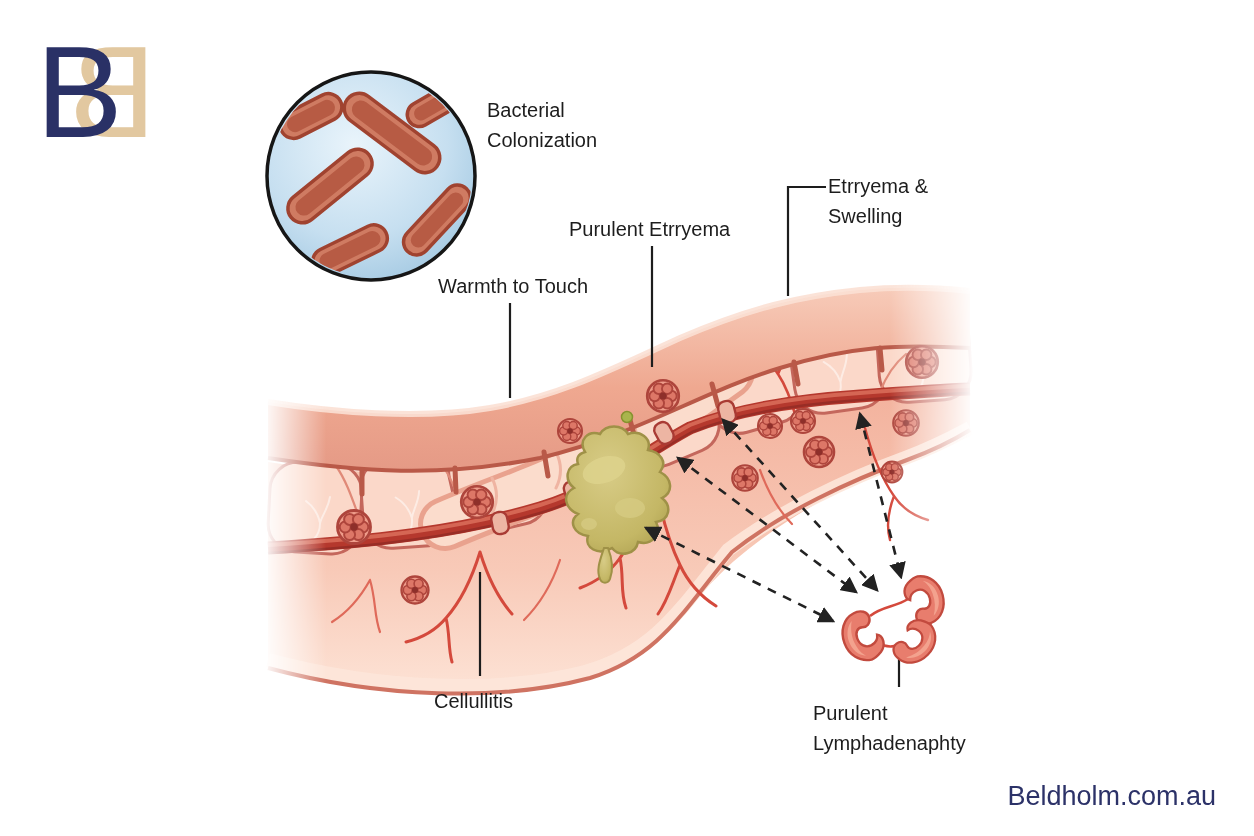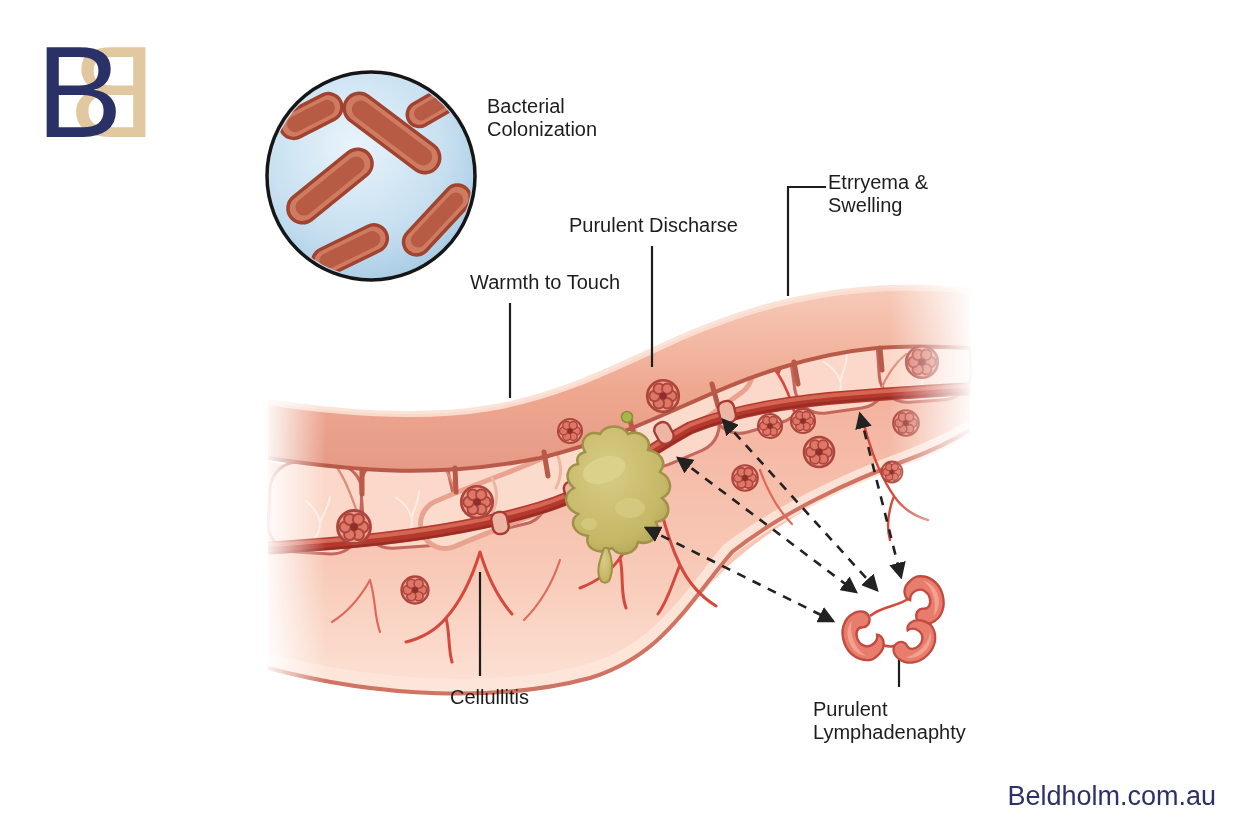--- a/index.html
+++ b/index.html
@@ -1,19 +1,19 @@
 <!DOCTYPE html>
 <html><head>
 <meta charset="utf-8">
 <style>
   html,body{margin:0;padding:0;background:#fff;}
   .canvas{position:relative;width:1254px;height:836px;background:#ffffff;overflow:hidden;
           font-family:"Liberation Sans", sans-serif;}
   .art{position:absolute;left:0;top:0;}
-  .label{position:absolute;color:#1d1d1d;font-size:20px;line-height:23px;white-space:pre-line;}
+  .label{position:absolute;color:#1d1d1d;font-size:20px;line-height:30px;white-space:pre-line;}
   .label.center{text-align:left;}
   .watermark{position:absolute;top:781px;right:38px;color:#2c3268;font-size:27px;}
 </style>
 </head>
 <body>
 
 <div class="canvas">
 
   <svg class="art" width="1254" height="836" viewBox="0 0 1254 836">
     <defs>
@@ -274,26 +274,26 @@
   <svg class="art" style="left:32px;top:36px" width="128" height="116" viewBox="0 0 128 116">
     <g transform="translate(124,0) scale(-1,1)">
       <text x="0" y="101" font-family="Liberation Sans, sans-serif" font-size="130" fill="#e2c8a0">B</text>
     </g>
     <text x="4" y="101" font-family="Liberation Sans, sans-serif" font-size="130" fill="#2a3166">B</text>
   </svg>
 
   <div class="label" style="left:487px;top:95px">Bacterial
 Colonization</div>
 
-  <div class="label" style="left:569px;top:214px">Purulent Discharse</div>
+  <div class="label" style="left:569px;top:214px">Purulent Etrryema</div>
 
   <div class="label center" style="left:828px;top:171px;width:116px">Etrryema &amp;
 Swelling</div>
 
-  <div class="label" style="left:470px;top:271px">Warmth to Touch</div>
-
-  <div class="label" style="left:450px;top:686px">Cellullitis</div>
+  <div class="label" style="left:438px;top:271px">Warmth to Touch</div>
+
+  <div class="label" style="left:434px;top:686px">Cellullitis</div>
 
   <div class="label center" style="left:813px;top:698px;width:176px">Purulent
 Lymphadenaphty</div>
 
   <div class="watermark">Beldholm.com.au</div>
 </div>
 
 </body></html>

